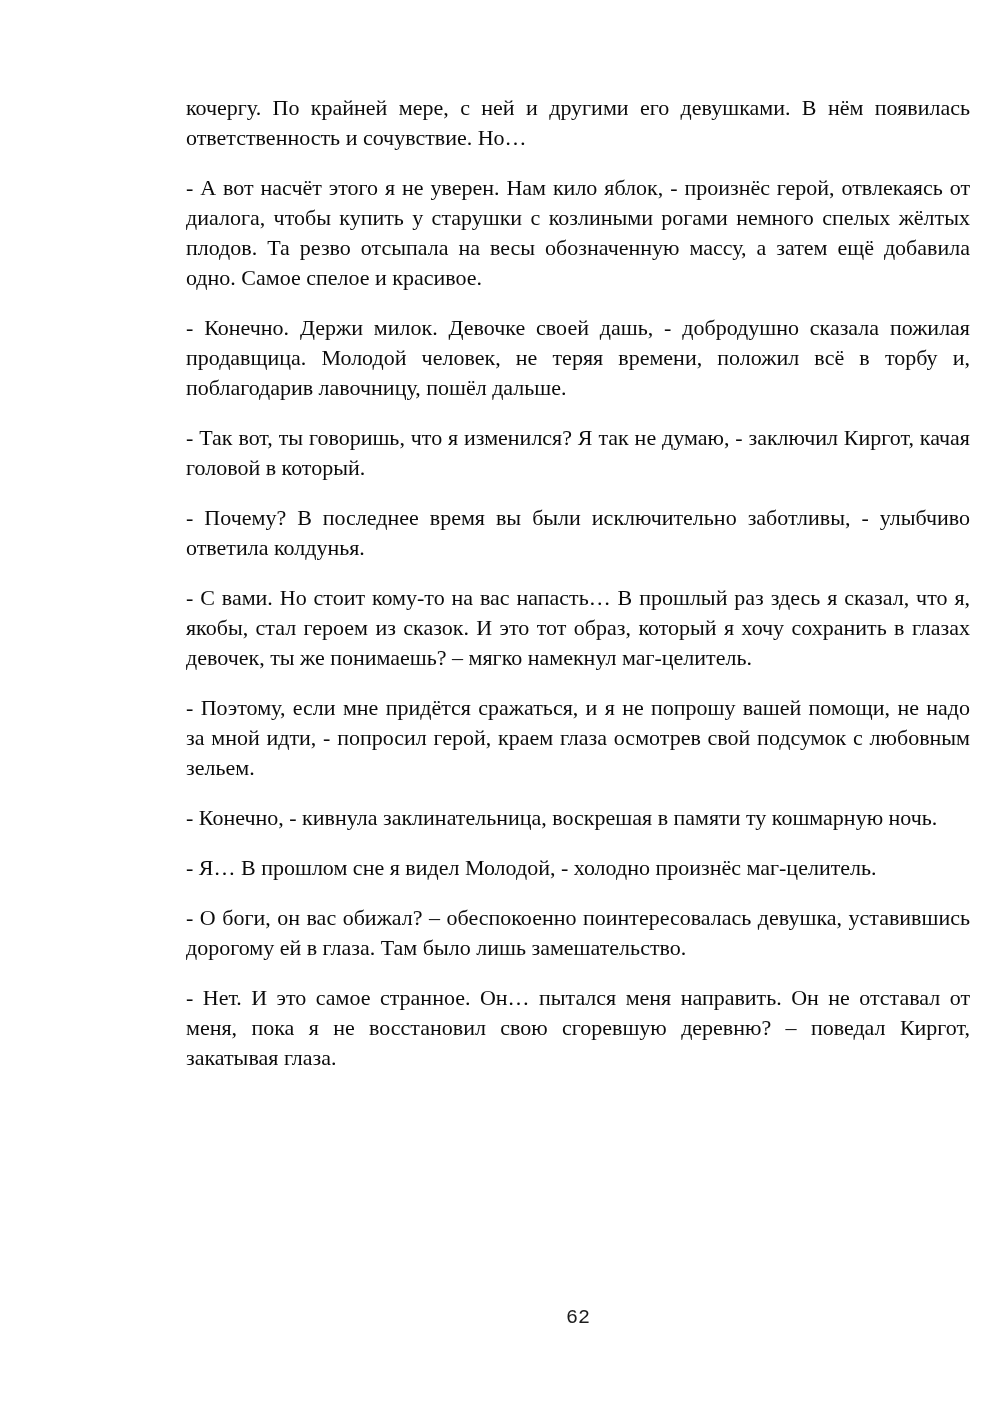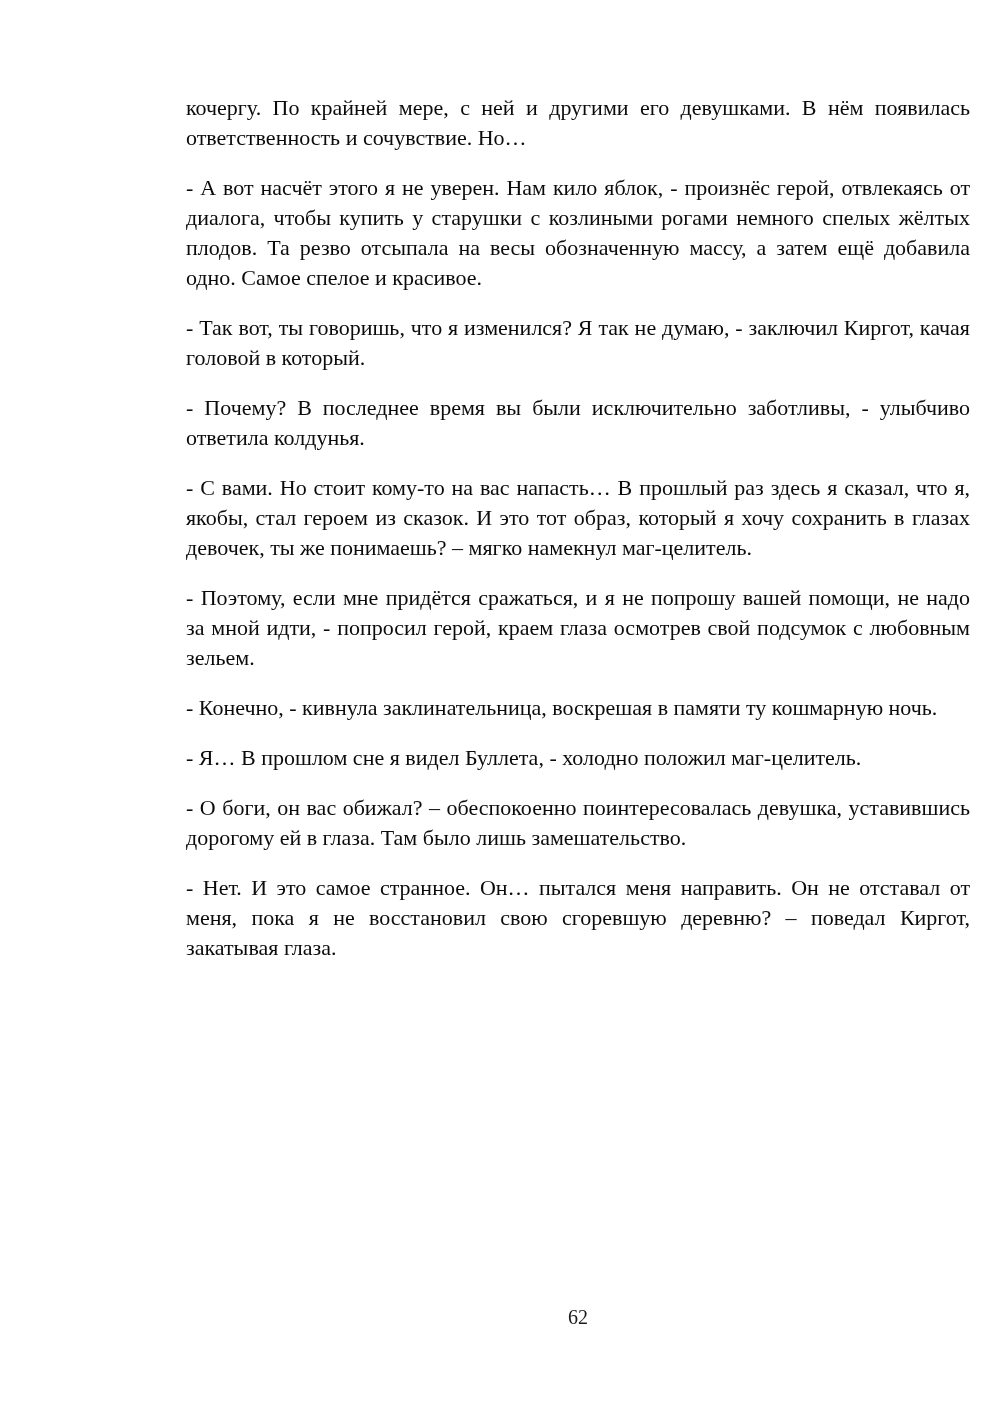--- a/index.html
+++ b/index.html
@@ -30,35 +30,36 @@
   .content p {
     margin: 0 0 20px 0;
     padding: 0;
   }
   .page-number {
     position: absolute;
     left: 146px;
     top: 1306px;
     width: 784px;
     text-align: center;
-    font-family: Liberation Serif, serif;
+    font-family: Liberation Mono, monospace;
     font-size: 20px;
     color: #1c1c1c;
   }
 </style>
 </head>
 <body>
 
 <div class="page">
   <div class="content">
     <p>кочергу. По крайней мере, с ней и другими его девушками. В нём появилась ответственность и сочувствие. Но…</p>
     <p>- А вот насчёт этого я не уверен. Нам кило яблок, - произнёс герой, отвлекаясь от диалога, чтобы купить у старушки с козлиными рогами немного спелых жёлтых плодов. Та резво отсыпала на весы обозначенную массу, а затем ещё добавила одно. Самое спелое и красивое.</p>
+    <p>- Конечно. Держи милок. Девочке своей дашь, - добродушно сказала пожилая продавщица. Молодой человек, не теряя времени, положил всё в торбу и, поблагодарив лавочницу, пошёл дальше.</p>
     <p>- Так вот, ты говоришь, что я изменился? Я так не думаю, - заключил Киргот, качая головой в который.</p>
     <p>- Почему? В последнее время вы были исключительно заботливы, - улыбчиво ответила колдунья.</p>
     <p>- С вами. Но стоит кому-то на вас напасть… В прошлый раз здесь я сказал, что я, якобы, стал героем из сказок. И это тот образ, который я хочу сохранить в глазах девочек, ты же понимаешь? – мягко намекнул маг-целитель.</p>
     <p>- Поэтому, если мне придётся сражаться, и я не попрошу вашей помощи, не надо за мной идти, - попросил герой, краем глаза осмотрев свой подсумок с любовным зельем.</p>
     <p>- Конечно, - кивнула заклинательница, воскрешая в памяти ту кошмарную ночь.</p>
-    <p>- Я… В прошлом сне я видел Буллета, - холодно положил маг-целитель.</p>
+    <p>- Я… В прошлом сне я видел Молодой, - холодно произнёс маг-целитель.</p>
     <p>- О боги, он вас обижал? – обеспокоенно поинтересовалась девушка, уставившись дорогому ей в глаза. Там было лишь замешательство.</p>
     <p>- Нет. И это самое странное. Он… пытался меня направить. Он не отставал от меня, пока я не восстановил свою сгоревшую деревню? – поведал Киргот, закатывая глаза.</p>
   </div>
   <div class="page-number">62</div>
 </div>
 
 </body></html>

